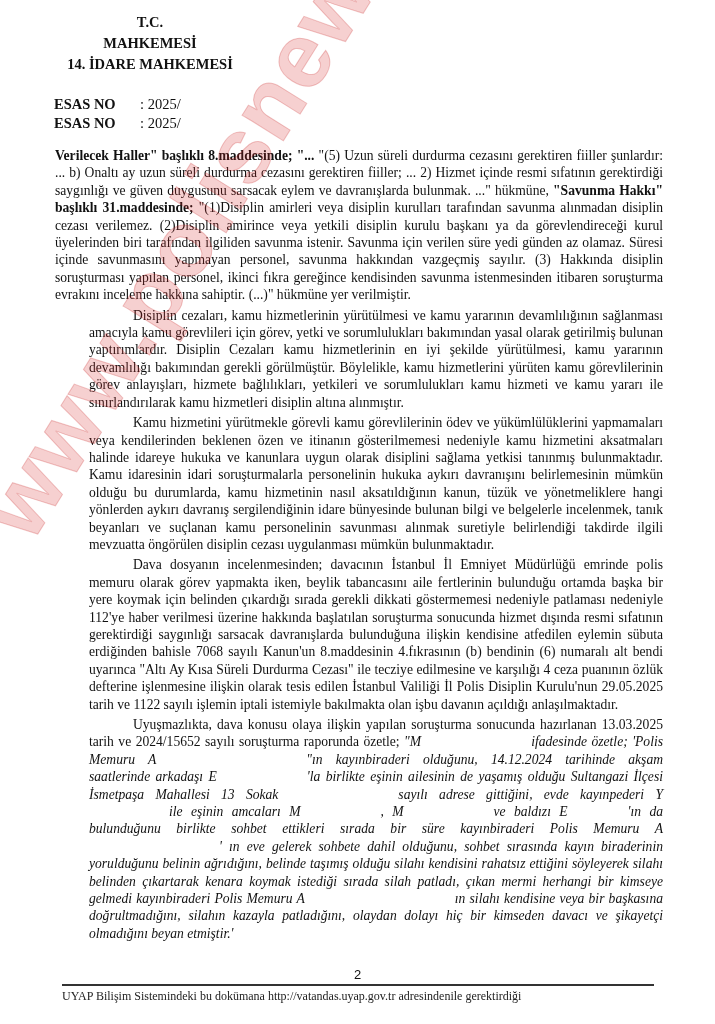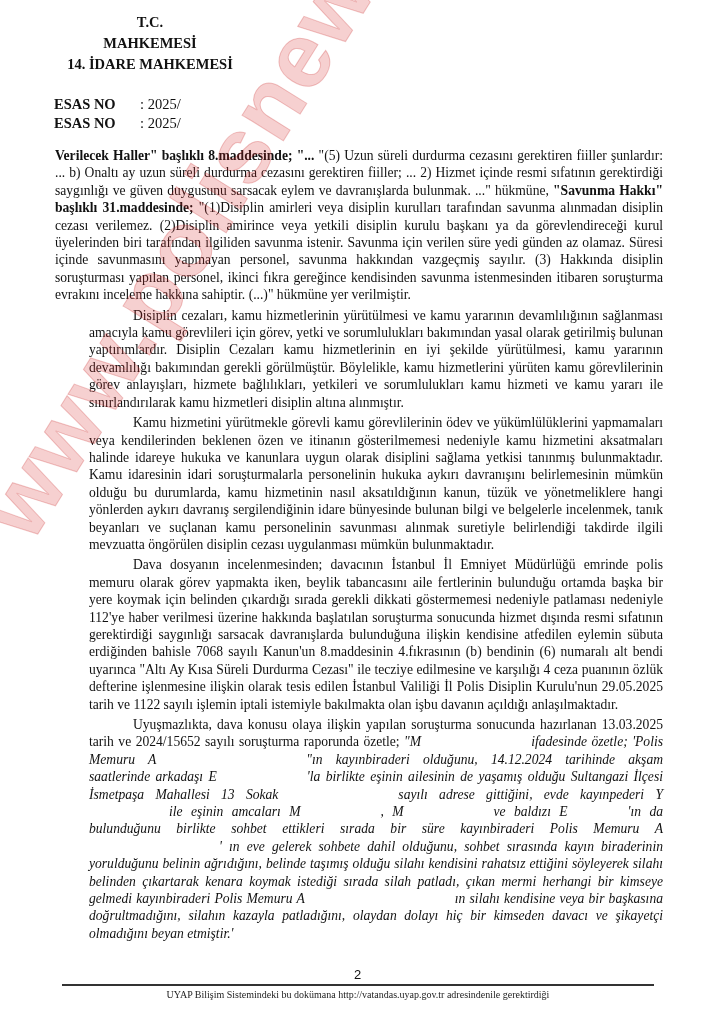--- a/index.html
+++ b/index.html
@@ -24,21 +24,21 @@
   .b { font-weight: bold; }
   .watermark {
     position: absolute; left: -40px; top: 500px; transform: rotate(-58deg);
     transform-origin: left top; font-family: "Liberation Sans", sans-serif;
     font-weight: bold; font-size: 92px; color: rgba(214, 40, 40, 0.22);
     white-space: nowrap; pointer-events: none; letter-spacing: 2px;
     -webkit-text-stroke: 1px rgba(200,30,30,0.25);
   }
   .pagenum { position: absolute; left: 0; width: 715px; top: 967px; text-align: center; font-family: "Liberation Sans", sans-serif; font-size: 13px; }
   .footline { position: absolute; left: 62px; width: 592px; top: 984px; border-top: 2px solid #333; }
-  .footer { position: absolute; left: 62px; width: 592px; top: 989px; font-size: 10px; display: flex; justify-content: center; color: #222; }
+  .footer { position: absolute; left: 62px; width: 592px; top: 989px; font-size: 12px; display: flex; justify-content: flex-start; color: #222; }
 </style>
 </head>
 <body>
 
 <div class="header">
   <div>T.C.</div>
   <div>MAHKEMESİ</div>
   <div>14. İDARE MAHKEMESİ</div>
 </div>
 

